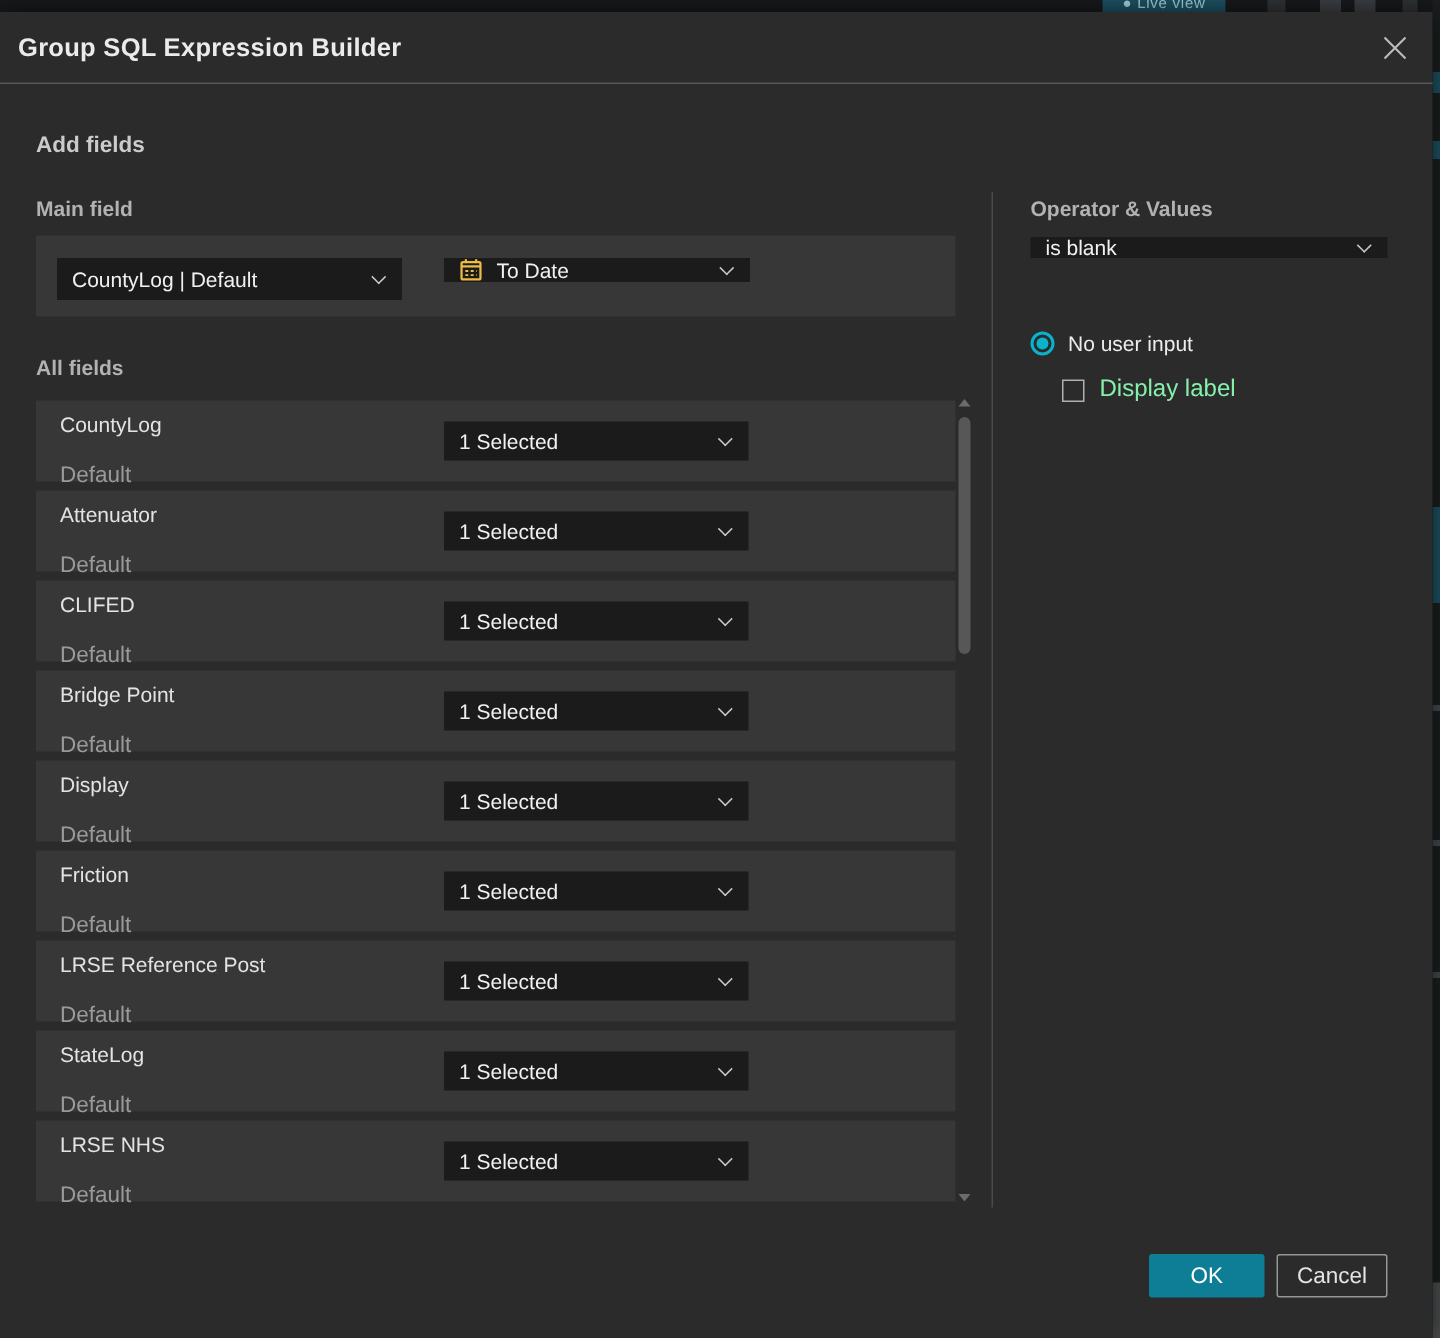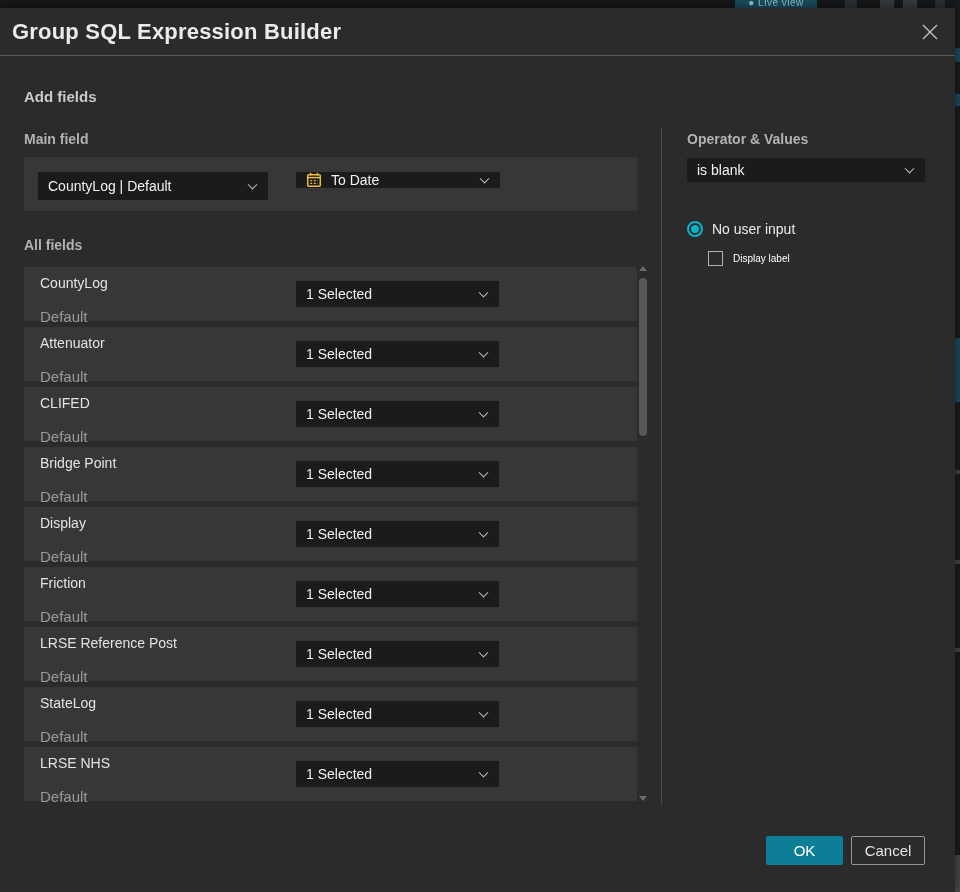--- a/index.html
+++ b/index.html
@@ -15,21 +15,21 @@
   .frag { position:absolute; top:0; height:8px; background:#3a3f43; }
   #backdrop-right { left:955px; top:0; width:5px; height:892px; background:#1b1e20; }
   .rfrag { position:absolute; left:0; width:5px; }
 
   
   #dialog { left:0; top:8px; width:955px; height:884px; background:#2b2b2b;
             box-shadow:0 0 14px rgba(0,0,0,.6); }
   #dlg-header { position:absolute; left:0; top:0; width:100%; height:48px;
                 border-bottom:1px solid #585858; }
   #dlg-title { position:absolute; left:12px; top:0; line-height:48px; color:#ebebeb;
-               font-size:22px; font-weight:600; letter-spacing:.2px; }
+               font-size:17px; font-weight:600; letter-spacing:.2px; }
   #dlg-close { position:absolute; right:16px; top:15px; width:18px; height:18px; cursor:pointer; }
 
   .h-add { left:24px; top:80px; color:#cbcbcb; font-size:15px; font-weight:700; }
   .h-sub { color:#b2b2b2; font-size:14px; font-weight:700; }
 
   .panel { background:#373737; }
   #main-panel { left:24px; top:149px; width:613px; height:54px; }
 
   .selectbox { position:absolute; background:#1b1b1b; color:#f1f1f1; font-size:14px;
                display:flex; align-items:center; padding:0 10px; cursor:pointer; }
@@ -55,31 +55,31 @@
               background:#575757; border-radius:4px; }
   .sb-arrow { position:absolute; left:0; width:0; height:0;
               border-left:4px solid transparent; border-right:4px solid transparent; }
   #sb-up   { top:0;    border-bottom:5px solid #6c6c6c; }
   #sb-down { top:530px; border-top:5px solid #6c6c6c; }
 
   #v-divider { left:661px; top:120px; width:1px; height:677px; background:#4b4b4b; }
 
   
   .h-operator { left:687px; top:123px; }
-  #operator-select { left:687px; top:150px; width:238px; height:24px; }
+  #operator-select { left:687px; top:150px; width:238px; height:14px; }
 
   #radio-row { left:687px; top:213px; display:flex; align-items:center; cursor:pointer; }
   .radio-outer { width:16px; height:16px; border:2px solid #0ab2cb; border-radius:50%;
                  display:flex; align-items:center; justify-content:center; background:#2b2b2b; }
   .radio-dot { width:8px; height:8px; border-radius:50%; background:#0ab2cb; }
   #radio-row .lbl { margin-left:9px; color:#ececec; font-size:14px; }
 
   #check-row { left:708px; top:243px; display:flex; align-items:center; cursor:pointer; }
   .checkbox { width:15px; height:15px; border:1.5px solid #b0b0b0; background:transparent; }
-  #check-row .lbl { margin-left:10px; color:#ffffff; font-size:10px; }
+  #check-row .lbl { margin-left:10px; color:#86efac; font-size:16px; }
 
   
   .btn { position:absolute; top:828px; height:29px; font-size:15px; text-align:center;
          line-height:29px; cursor:pointer; border-radius:2px; }
   #btn-ok { left:766px; width:77px; background:#0e7d96; color:#ffffff; }
   #btn-cancel { left:851px; width:74px; background:transparent; color:#e4e4e4;
                 border:1px solid #969696; line-height:27px; }
 </style>
 </head>
 <body>

